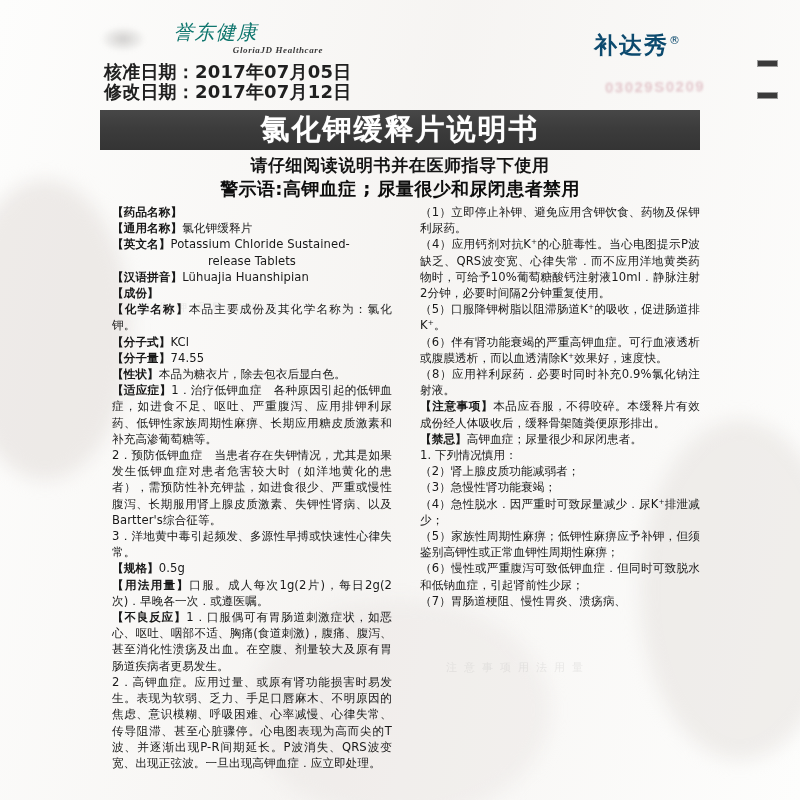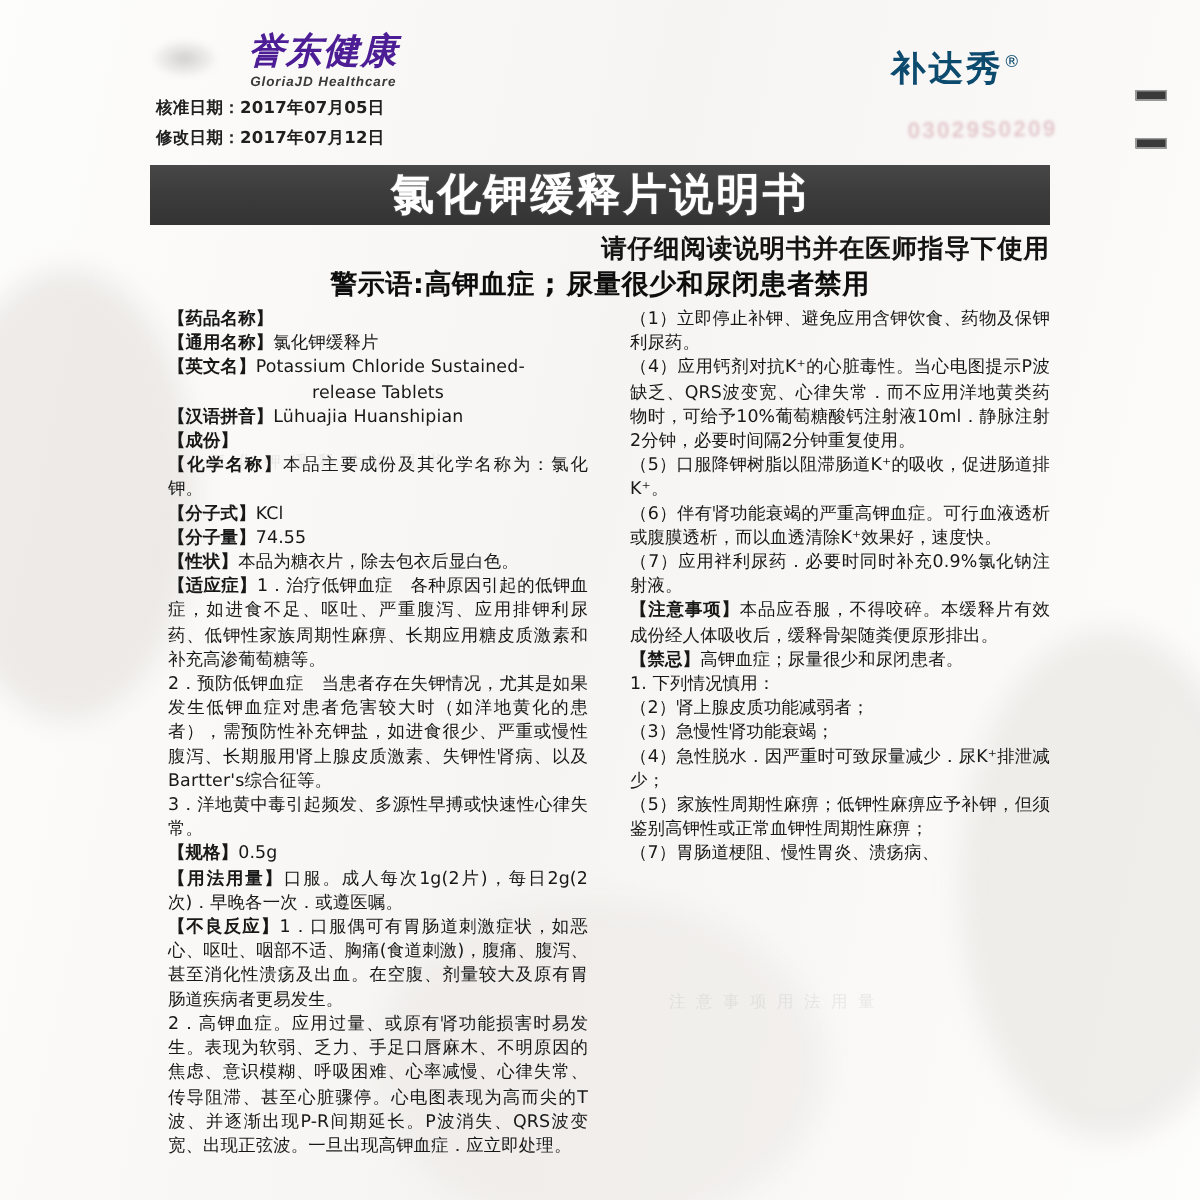--- a/index.html
+++ b/index.html
@@ -45,54 +45,55 @@
   }
   .logo-block {
     position: absolute;
     left: 108px;
     top: 22px;
     width: 215px;
     text-align: center;
   }
   .logo-cn {
     font-family: "DejaVu Sans", sans-serif;
-    font-size: 24px;
-    font-weight: 700;
+    font-size: 20px;
+    font-weight: 400;
     font-style: italic;
     letter-spacing: 1px;
-    color: #4c1d95;
+    color: #0f766e;
     line-height: 1.05;
     white-space: nowrap;
   }
   .logo-en {
-    font-family: Liberation Sans, sans-serif;
+    font-family: Liberation Serif, serif;
     font-size: 9px;
     font-weight: 700;
     font-style: italic;
     letter-spacing: 0.6px;
     color: #3a3a3a;
     margin-top: 2px;
     white-space: nowrap;
+    text-align: right;
   }
   .logo-smudge {
     position: absolute;
     left: 100px;
     top: 26px;
     width: 46px;
     height: 26px;
     background: radial-gradient(ellipse at 50% 50%, rgba(150,148,146,0.42), rgba(150,148,146,0) 70%);
     filter: blur(2px);
   }
 
   .dateline {
     position: absolute;
     left: 104px;
     top: 62px;
     font-family: "DejaVu Sans", sans-serif;
-    font-size: 11px;
+    font-size: 18px;
     font-weight: 700;
     line-height: 20px;
     color: #202020;
     white-space: nowrap;
   }
   .dateline div { letter-spacing: 0.2px; }
 
   .brandmark {
     position: absolute;
     right: 120px;
@@ -158,21 +159,21 @@
     letter-spacing: 2px;
     text-shadow: 0 0 1px rgba(255,255,255,0.4);
     white-space: nowrap;
   }
 
   .subtitle {
     position: absolute;
     left: 100px;
     top: 154px;
     width: 600px;
-    text-align: right;
+    text-align: center;
     font-family: "DejaVu Sans", sans-serif;
     font-size: 17px;
     font-weight: 700;
     color: #141414;
     letter-spacing: 0.6px;
     white-space: nowrap;
   }
   .warning-line {
     position: absolute;
     left: 100px;
@@ -288,28 +289,29 @@
         <p><span class="sec">【规格】</span>0.5g</p>
         <p><span class="sec">【用法用量】</span>口服。成人每次1g(2片)，每日2g(2次)．早晚各一次．或遵医嘱。</p>
         <p><span class="sec">【不良反应】</span>1．口服偶可有胃肠道刺激症状，如恶心、呕吐、咽部不适、胸痛(食道刺激)，腹痛、腹泻、甚至消化性溃疡及出血。在空腹、剂量较大及原有胃肠道疾病者更易发生。</p>
         <p>2．高钾血症。应用过量、或原有肾功能损害时易发生。表现为软弱、乏力、手足口唇麻木、不明原因的焦虑、意识模糊、呼吸困难、心率减慢、心律失常、传导阻滞、甚至心脏骤停。心电图表现为高而尖的T波、并逐渐出现P-R间期延长。P波消失、QRS波变宽、出现正弦波。一旦出现高钾血症．应立即处理。</p>
       </div>
     <div class="col" id="col-right">
         <p>（1）立即停止补钾、避免应用含钾饮食、药物及保钾利尿药。</p>
         <p>（4）应用钙剂对抗K⁺的心脏毒性。当心电图提示P波缺乏、QRS波变宽、心律失常．而不应用洋地黄类药物时，可给予10%葡萄糖酸钙注射液10ml．静脉注射2分钟，必要时间隔2分钟重复使用。</p>
         <p>（5）口服降钾树脂以阻滞肠道K⁺的吸收，促进肠道排K⁺。</p>
         <p>（6）伴有肾功能衰竭的严重高钾血症。可行血液透析或腹膜透析，而以血透清除K⁺效果好，速度快。</p>
-        <p>（7）应用袢利尿药．必要时同时补充0.9%氯化钠注射液。</p>
+        <p>（8）应用袢利尿药．必要时同时补充0.9%氯化钠注射液。</p>
         <p><span class="sec">【注意事项】</span>本品应吞服，不得咬碎。本缓释片有效成份经人体吸收后，缓释骨架随粪便原形排出。</p>
         <p><span class="sec">【禁忌】</span>高钾血症；尿量很少和尿闭患者。</p>
         <p>1. 下列情况慎用：</p>
         <p>（2）肾上腺皮质功能减弱者；</p>
         <p>（3）急慢性肾功能衰竭；</p>
         <p>（4）急性脱水．因严重时可致尿量减少．尿K⁺排泄减少；</p>
         <p>（5）家族性周期性麻痹；低钾性麻痹应予补钾，但须鉴别高钾性或正常血钾性周期性麻痹；</p>
+        <p>（6）慢性或严重腹泻可致低钾血症．但同时可致脱水和低钠血症，引起肾前性少尿；</p>
         <p>（7）胃肠道梗阻、慢性胃炎、溃疡病、</p>
       </div>
 
   </div>
 
   <div class="ghost" style="left:140px;top:300px;">氯化钾缓释片说明书</div>
   <div class="ghost" style="left:426px;top:660px;padding-left:20px;">注意事项用法用量</div>
 
 </div>
 

